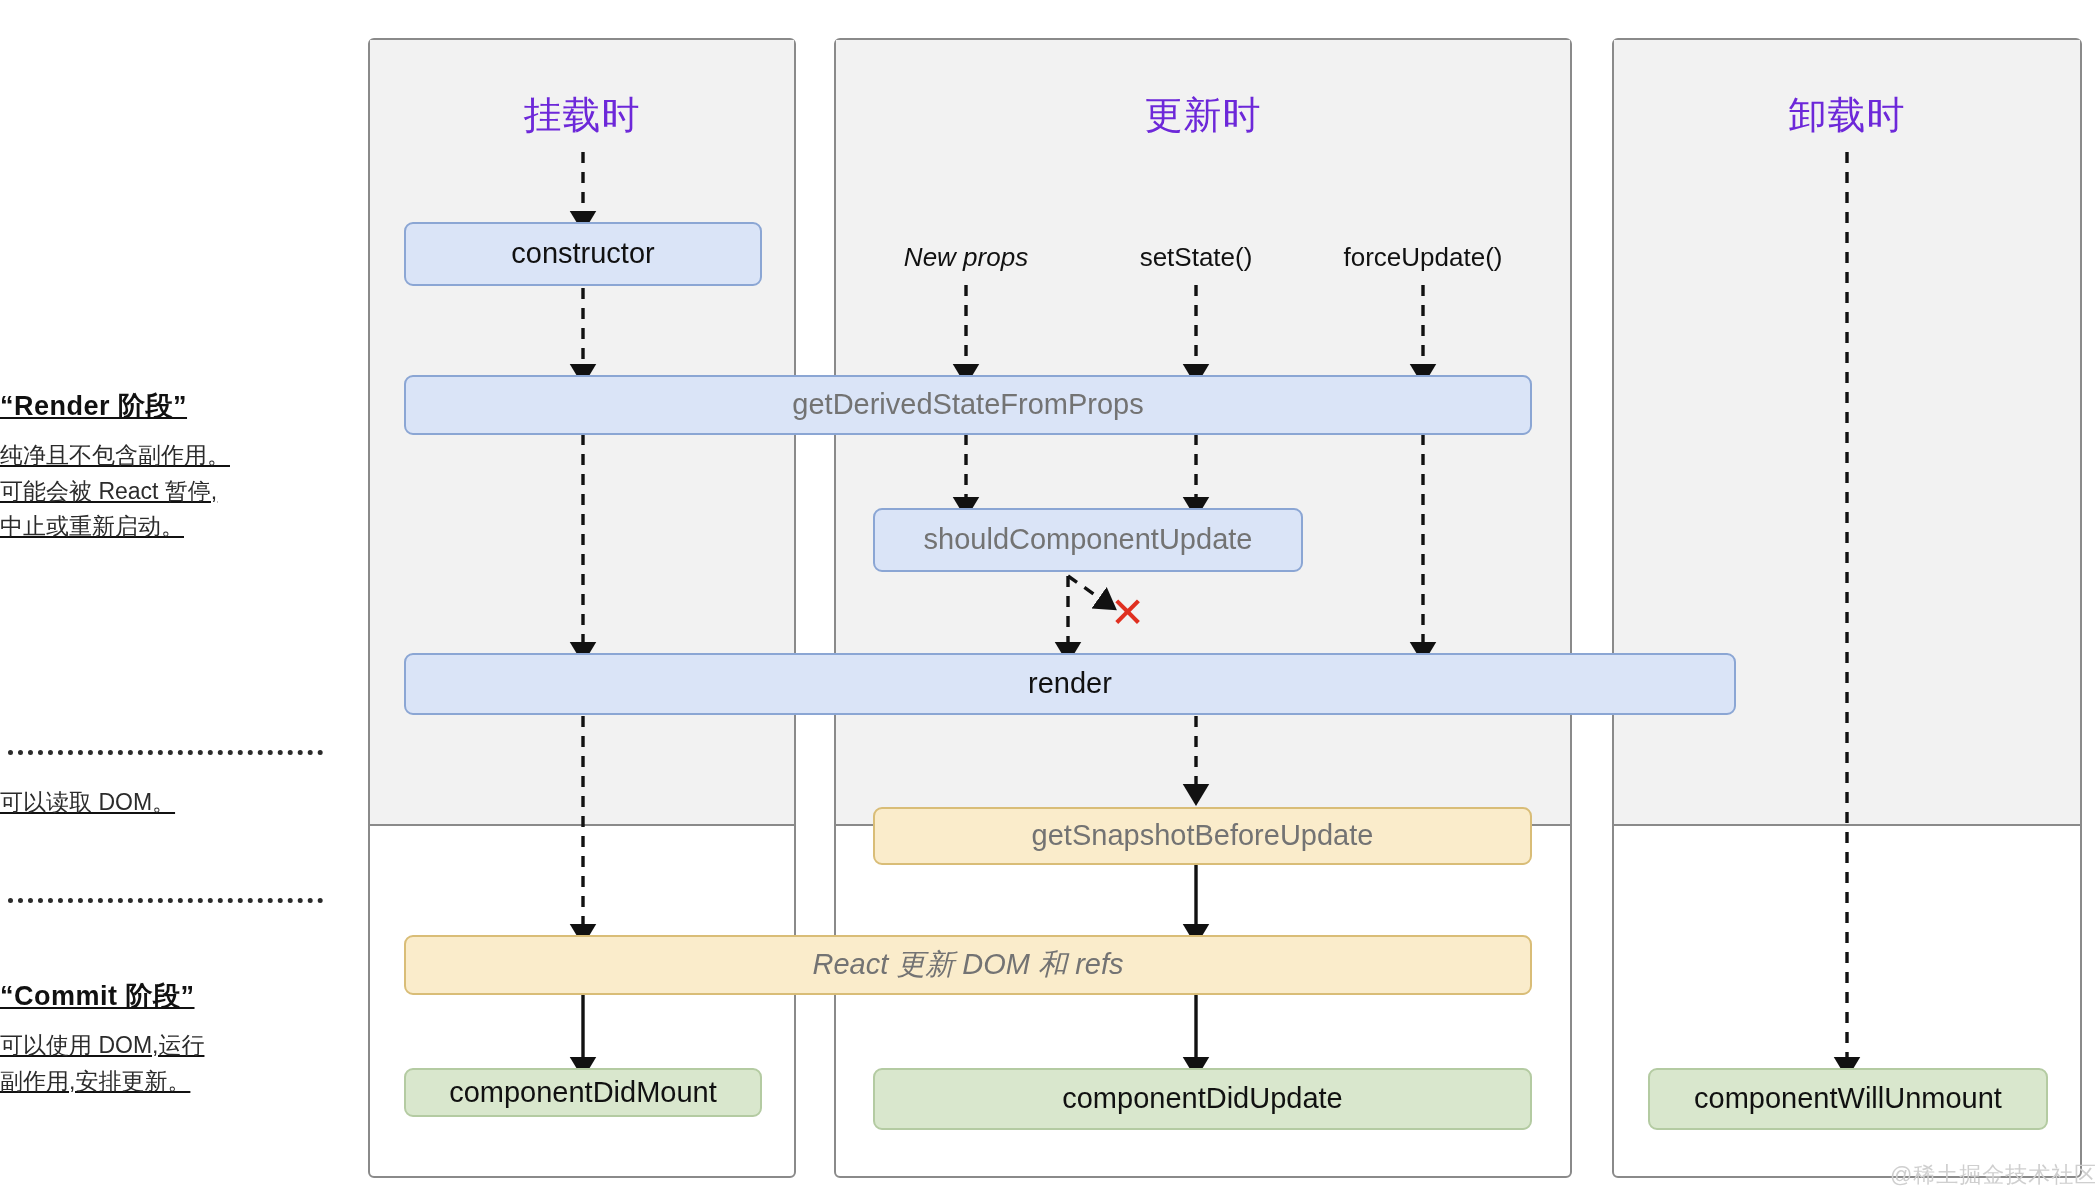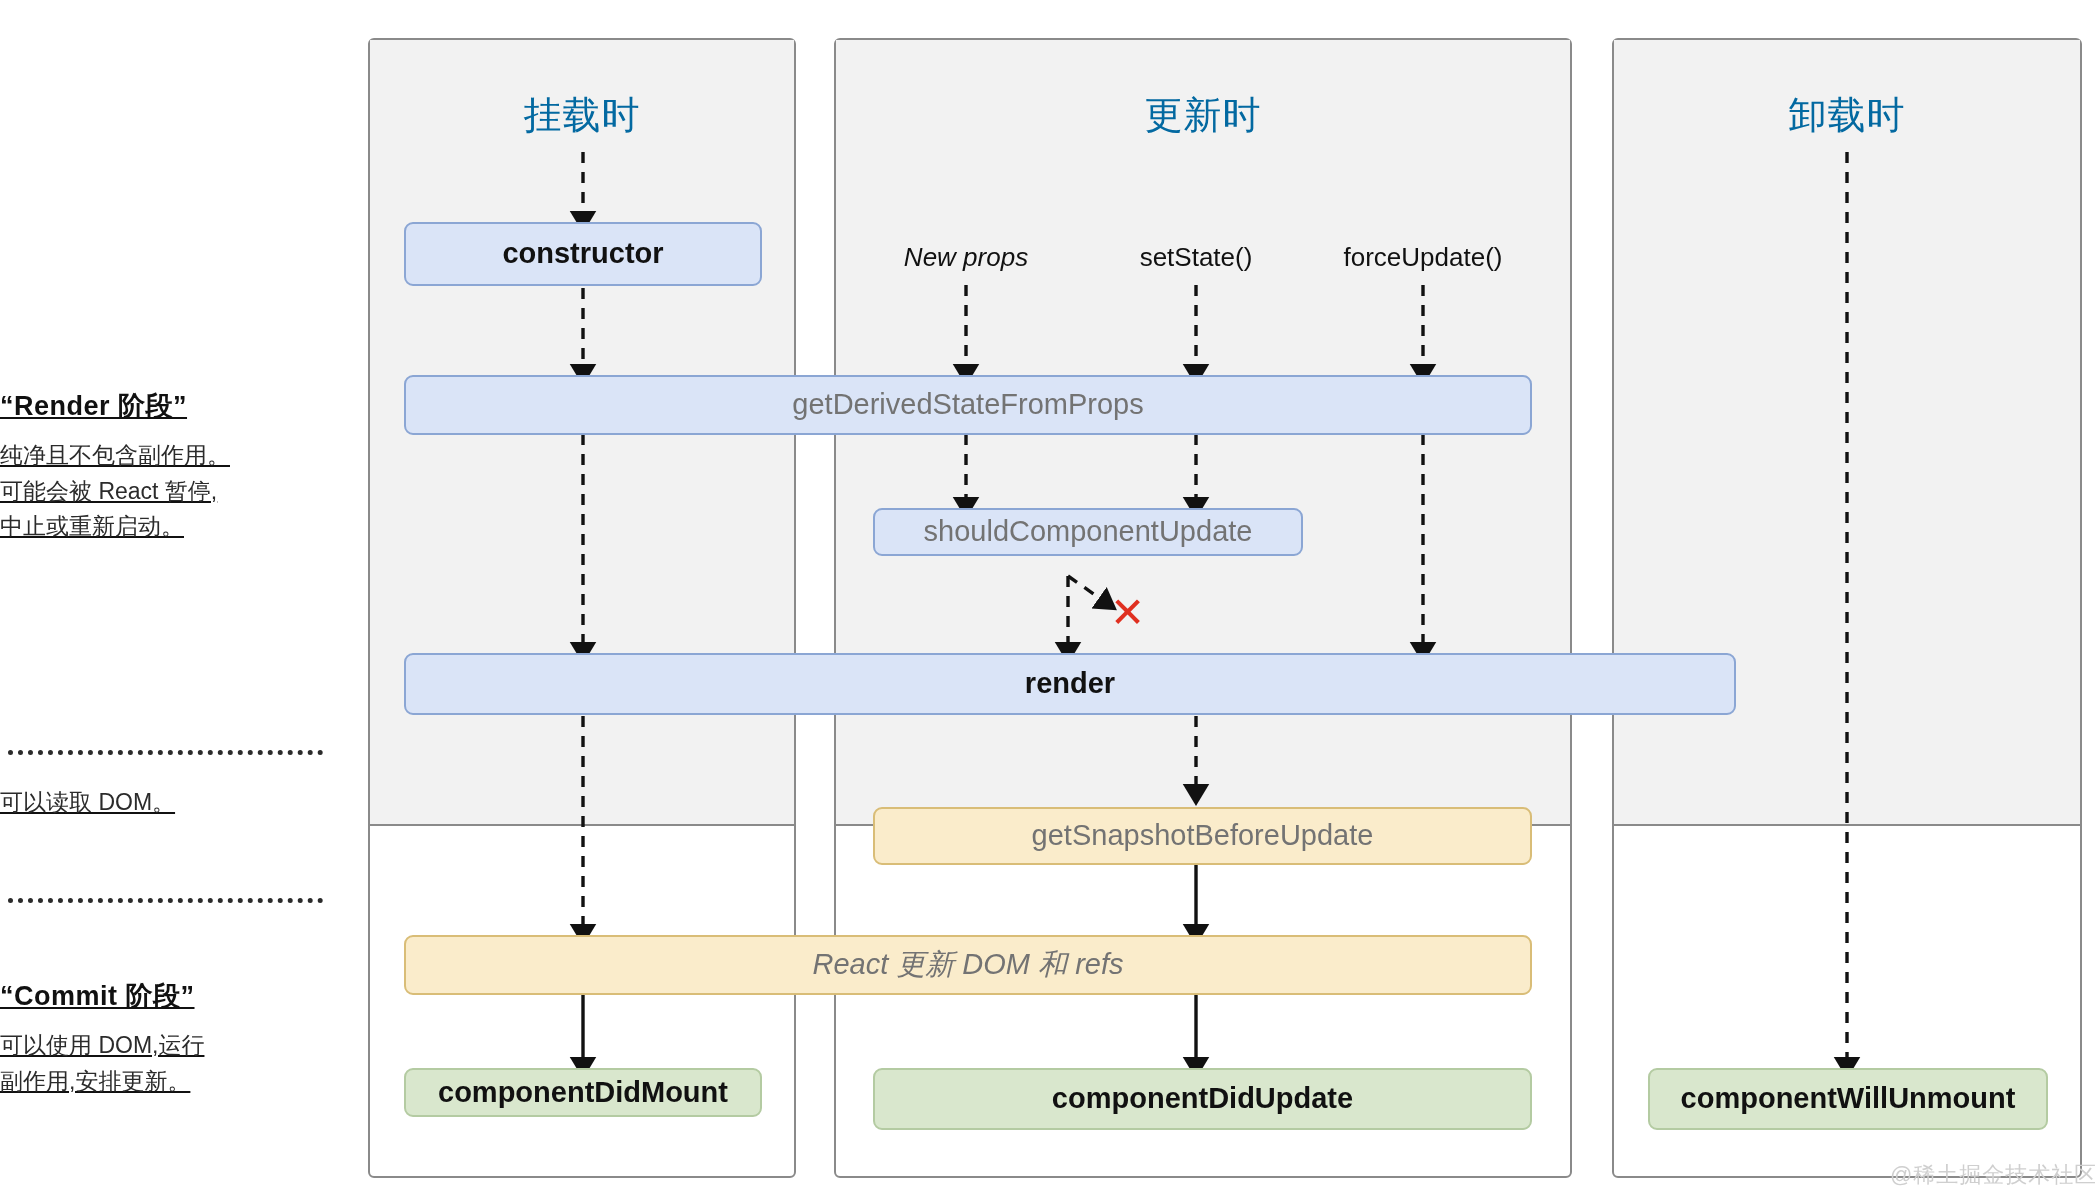--- a/index.html
+++ b/index.html
@@ -6,35 +6,35 @@
   body{
     width:2095px;height:1193px;position:relative;overflow:hidden;
     font-family:"Liberation Sans","DejaVu Sans",sans-serif;
     color:#111;
   }
   #stage{position:absolute;left:0;top:0;width:2095px;height:1193px;}
 
   
   .panel{position:absolute;box-sizing:border-box;border:2px solid #8a8a8a;border-radius:6px;background:#ffffff;}
   .panel .gray{position:absolute;left:0;right:0;top:0;background:#f2f2f2;border-bottom:2px solid #8a8a8a;box-sizing:border-box;}
-  .panel-title{position:absolute;left:0;right:0;text-align:center;font-size:38px;font-weight:400;color:#0369a1;letter-spacing:1px;}
+  .panel-title{position:absolute;left:0;right:0;text-align:center;font-size:38px;font-weight:400;color:#6d28d9;letter-spacing:1px;}
 
   
   .legend-block{position:absolute;text-align:left;width:340px;left:0;text-decoration:underline;}
   .legend-title{font-size:27px;font-weight:700;color:#111;margin:0 0 14px 0;letter-spacing:.5px;}
   .legend-body{font-size:23px;font-weight:400;color:#2b2b2b;line-height:1.55;}
   .dotted-sep{position:absolute;left:8px;width:315px;height:0;border-top:5px dotted #2b2b2b;}
 
   
   .lbox{position:absolute;box-sizing:border-box;border-radius:9px;display:flex;align-items:center;justify-content:center;text-align:center;}
   .lbox span{display:block;line-height:1.1;}
   .blue{background:#dae4f7;border:2px solid #8ba6d4;}
   .yellow{background:#faeccb;border:2px solid #d9bd77;}
   .green{background:#d9e7cd;border:2px solid #b4cba2;}
-  .t-bold{font-weight:700;font-size:29px;color:#111;}
+  .t-bold{font-weight:400;font-size:29px;color:#111;}
   .t-norm{font-weight:400;font-size:29px;color:#737373;}
   .t-ital{font-style:italic;font-weight:400;font-size:29px;color:#737373;}
 
   
   .trigger{position:absolute;text-align:center;font-size:26px;color:#111;white-space:nowrap;}
   .trigger.it{font-style:italic;}
 
   
   #arrows{position:absolute;left:0;top:0;width:2095px;height:1193px;pointer-events:none;}
 
@@ -137,21 +137,21 @@
   <div class="trigger" style="left:1313px;top:242px;width:220px;">forceUpdate()</div>
 
   <div class="lbox blue" style="left:404px;top:222px;width:358px;height:64px;">
     <span class="t-bold">constructor</span>
   </div>
 
   <div class="lbox blue" style="left:404px;top:375px;width:1128px;height:60px;">
     <span class="t-norm">getDerivedStateFromProps</span>
   </div>
 
-  <div class="lbox blue" style="left:873px;top:508px;width:430px;height:48px;">
+  <div class="lbox blue" style="left:873px;top:508px;width:430px;height:64px;">
     <span class="t-norm">shouldComponentUpdate</span>
   </div>
 
   <div class="lbox blue" style="left:404px;top:653px;width:1332px;height:62px;">
     <span class="t-bold">render</span>
   </div>
 
   <div class="lbox yellow" style="left:873px;top:795px;width:659px;height:58px;margin-top:12px;">
     <span class="t-norm">getSnapshotBeforeUpdate</span>
   </div>

